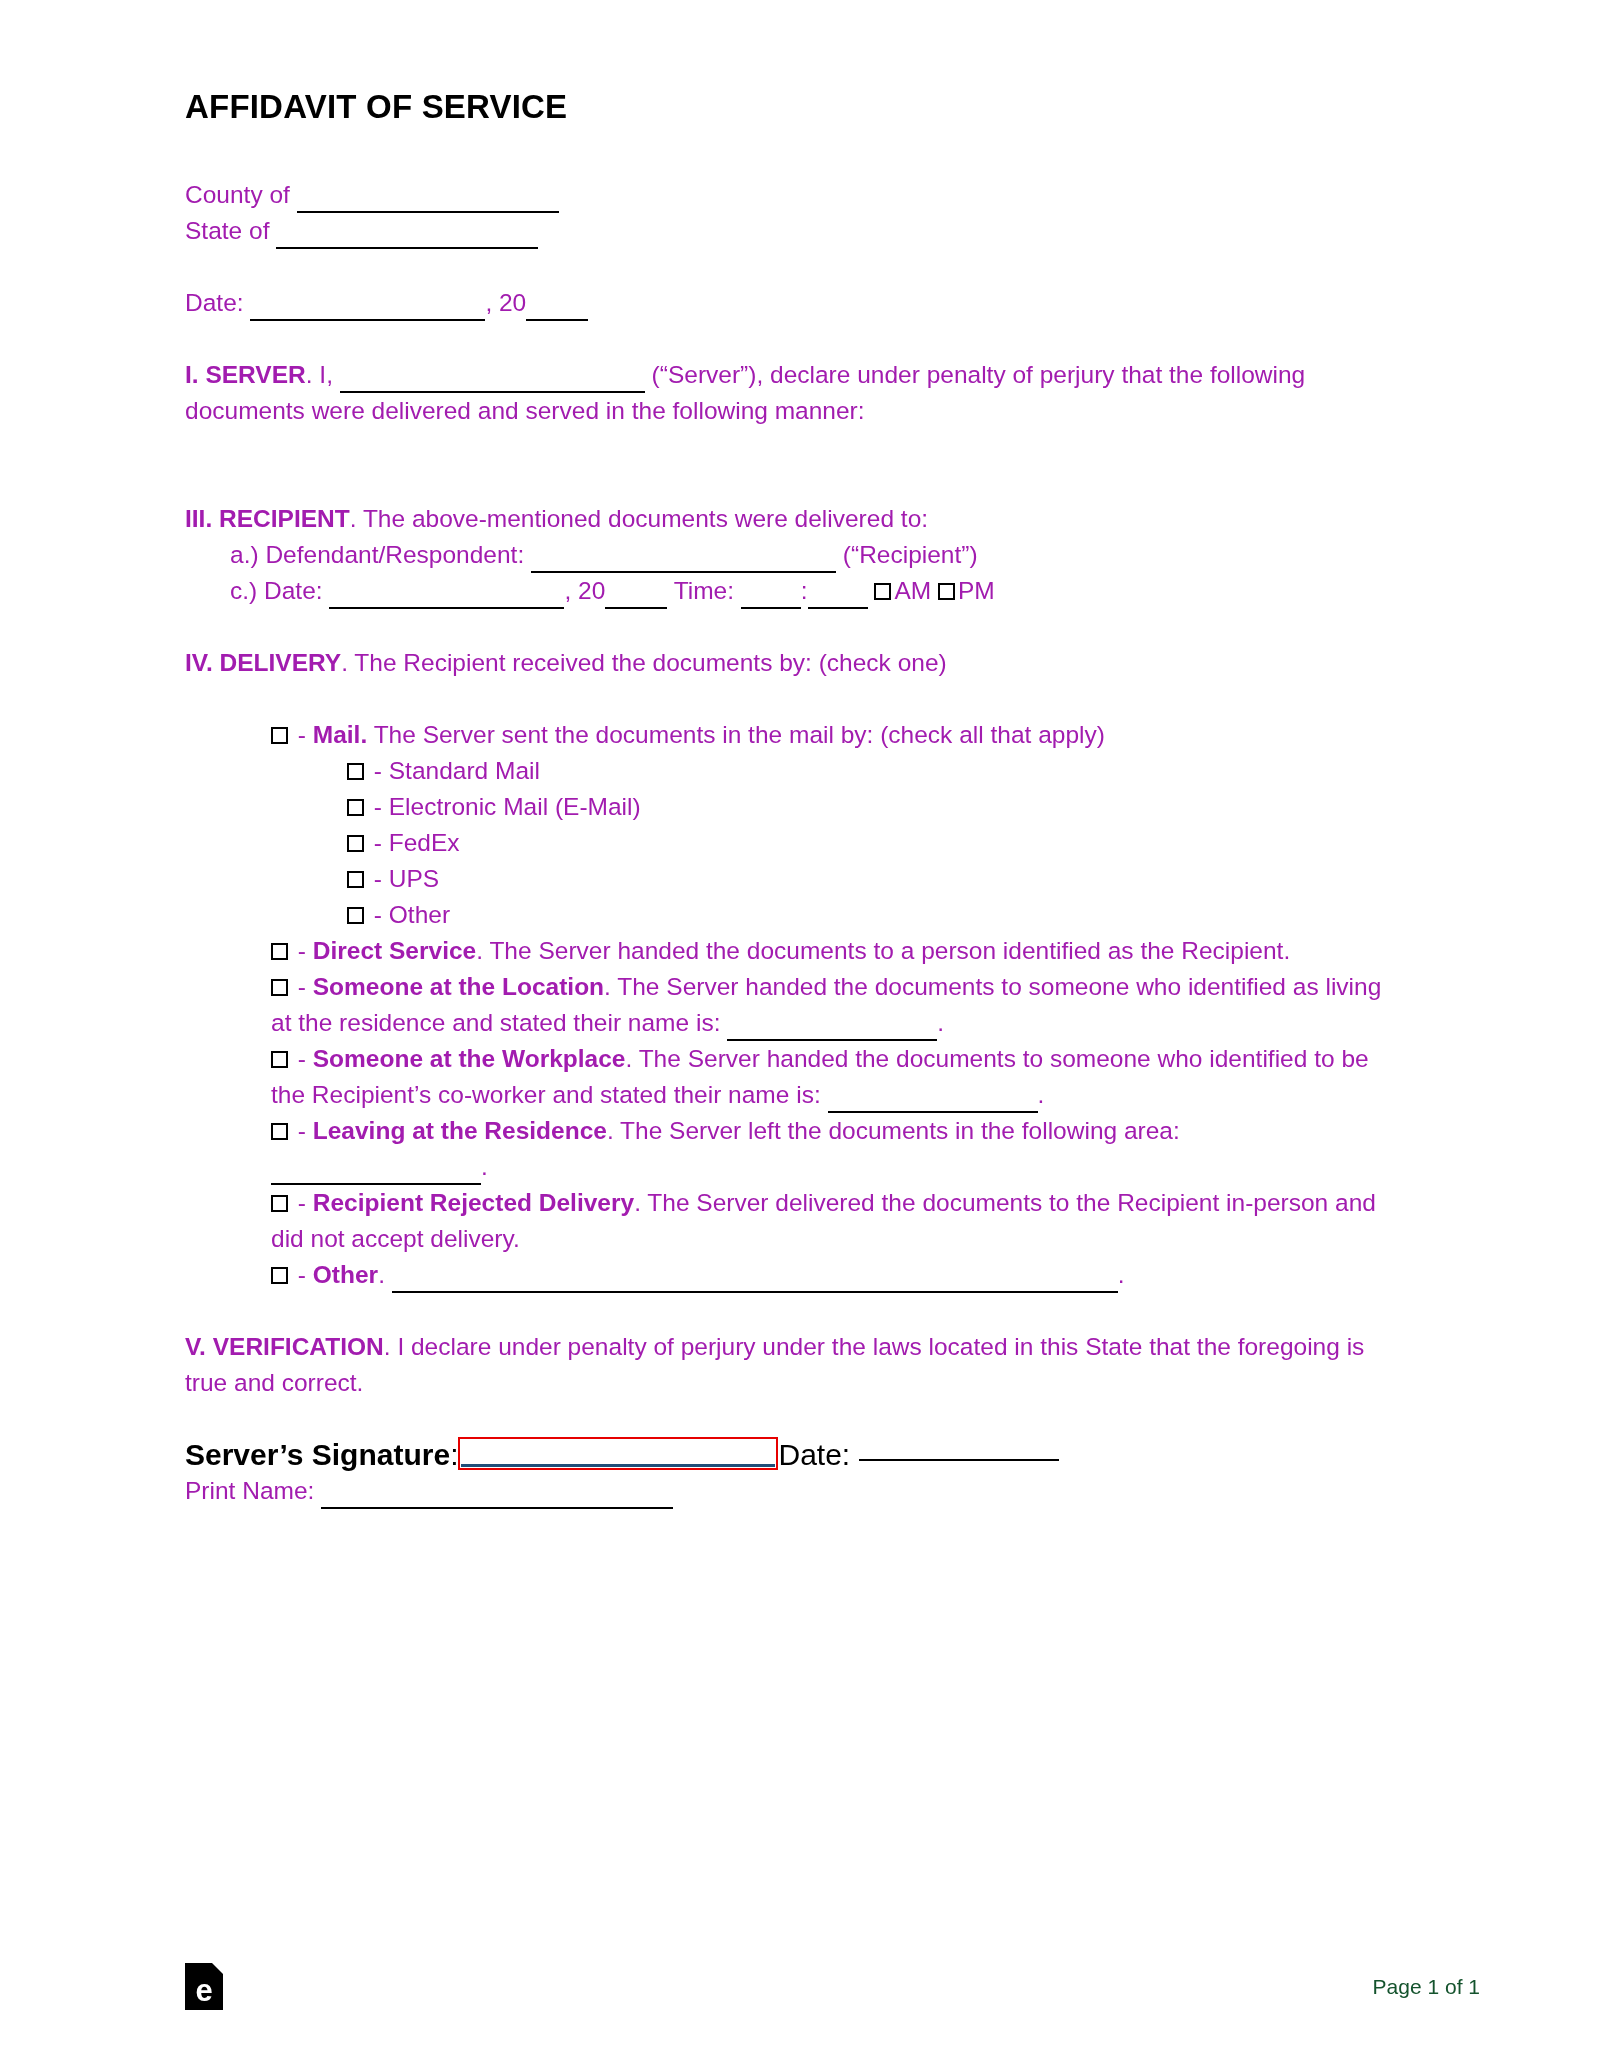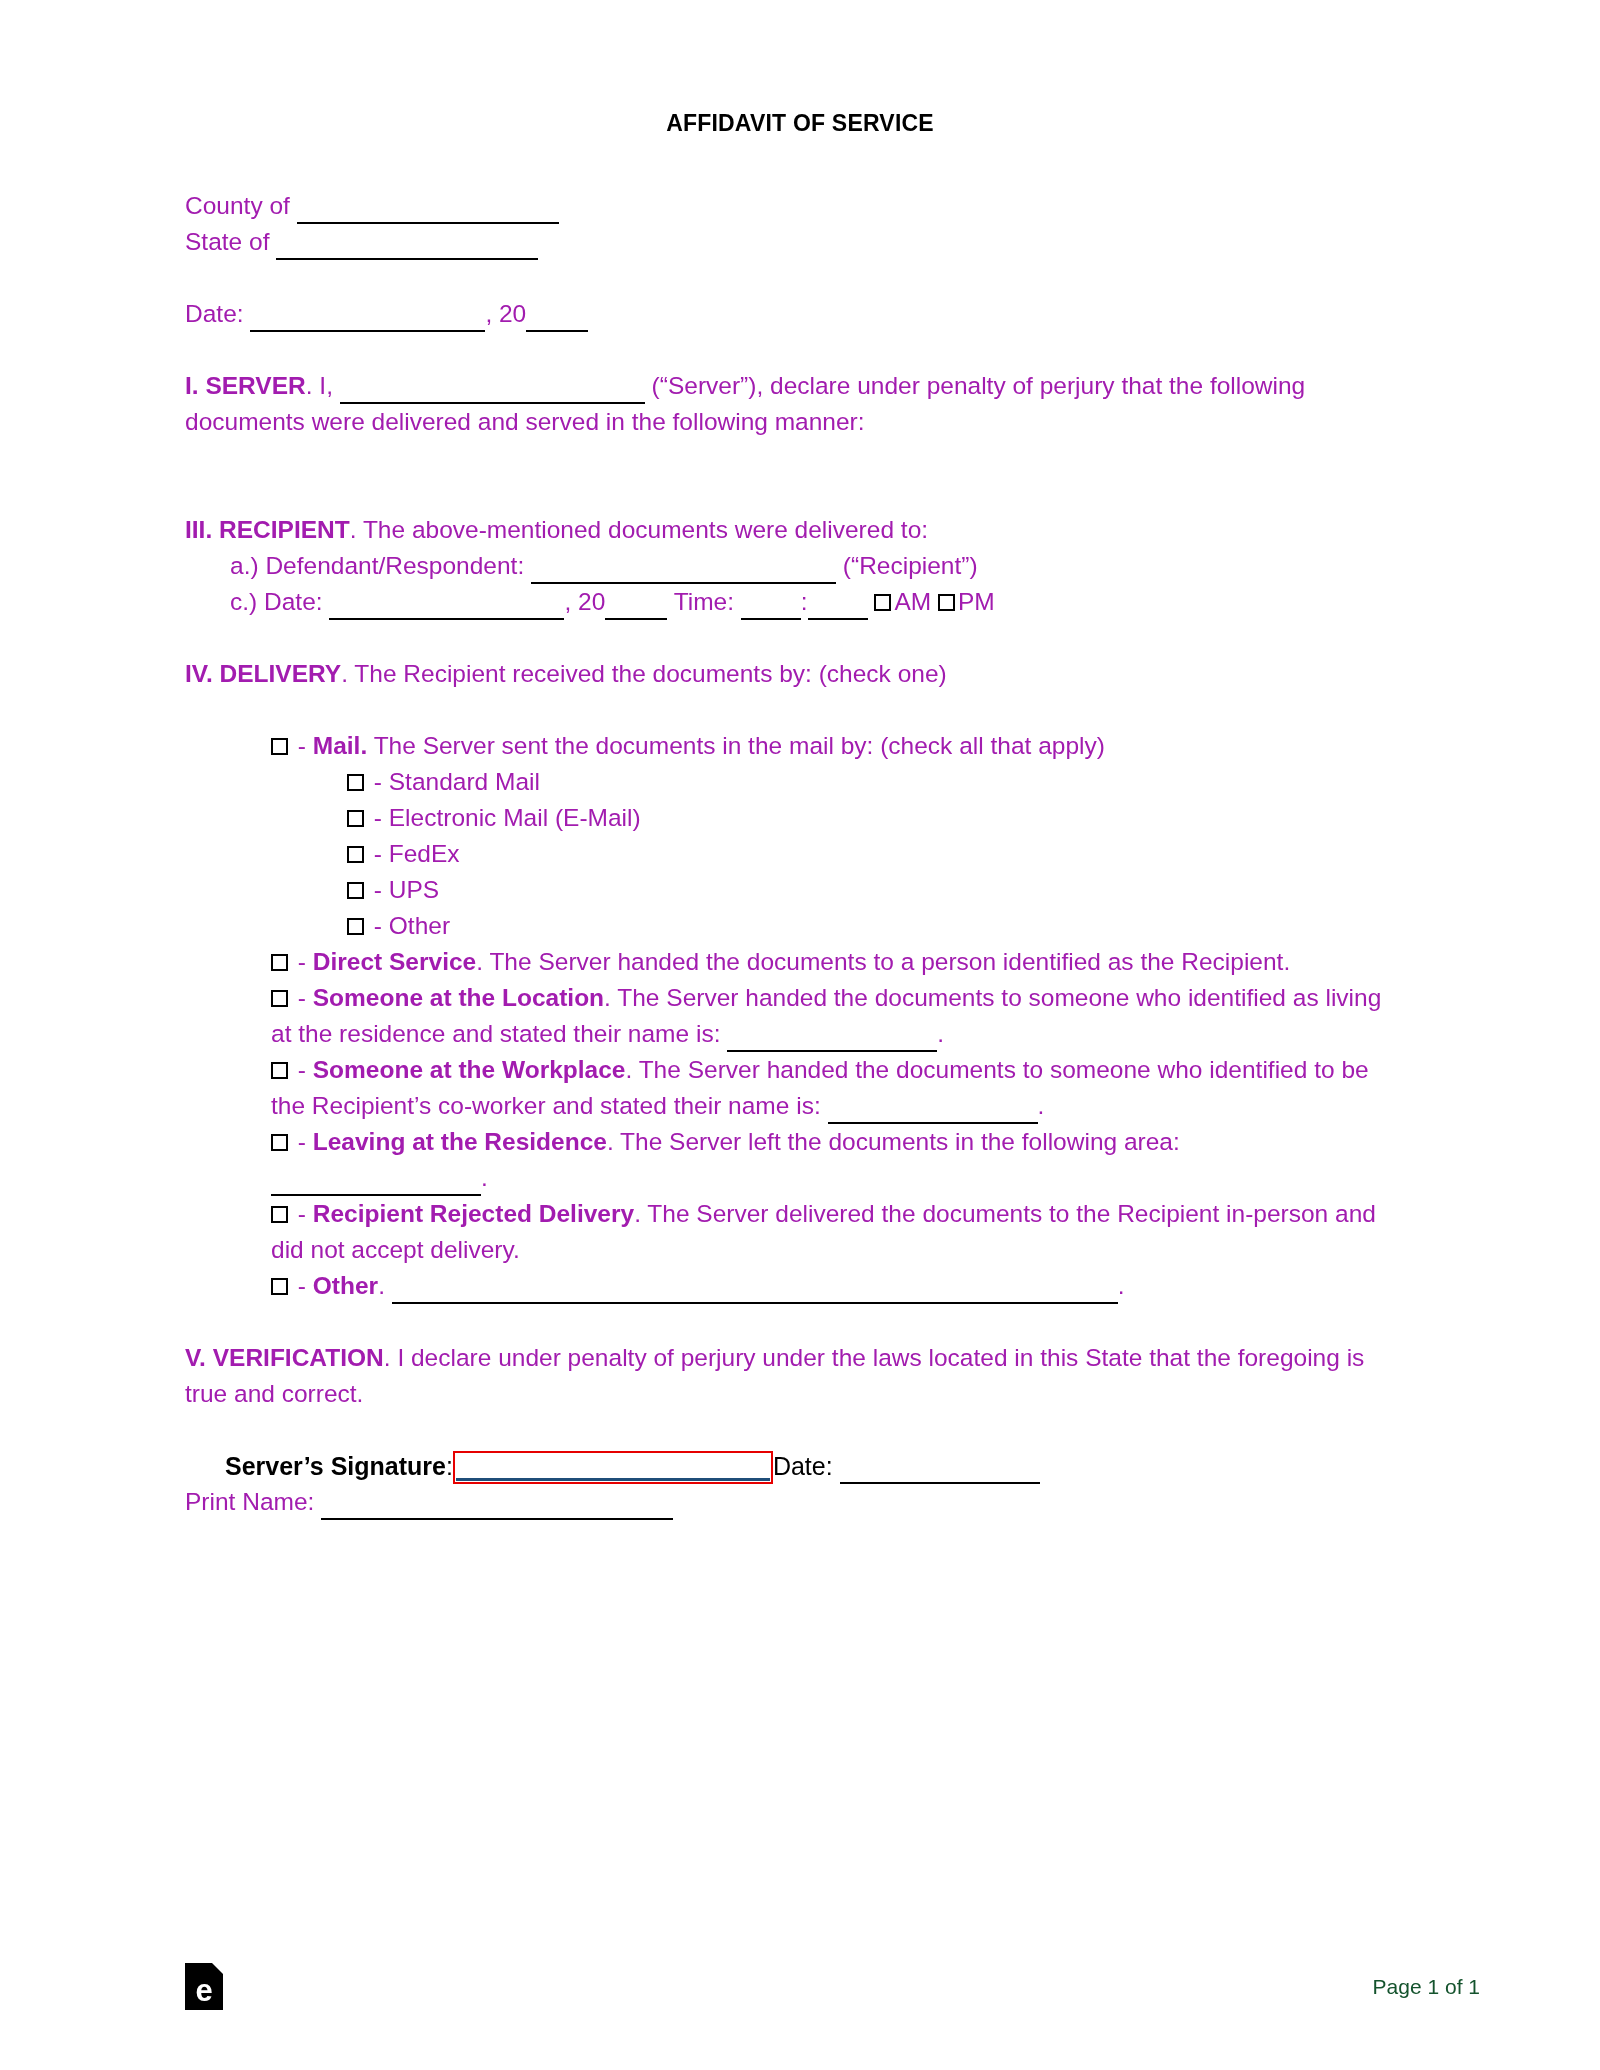--- a/index.html
+++ b/index.html
@@ -20,26 +20,26 @@
     overflow: hidden;
   }
   .sheet {
     position: absolute;
     left: 185px;
     top: 0;
     width: 1230px;
     height: 2070px;
   }
   .doc-title {
-    text-align: center;
-    font-size: 23px;
+    text-align: left;
+    font-size: 33px;
     font-weight: bold;
     letter-spacing: 0.2px;
     margin: 0;
-    padding-top: 110px;
+    padding-top: 88px;
   }
   .body-area {
     padding-left: 0px;
     padding-right: 24px;
     margin-top: 51px;
   }
   .ln {
     font-size: 24.5px;
     line-height: 36px;
     color: #a21caf;
@@ -72,24 +72,23 @@
     width: 17px;
     height: 17px;
     border: 2px solid #000;
     vertical-align: -1px;
     margin-right: 3px;
     box-sizing: border-box;
     background: #fff;
   }
   .sig-row {
     display: flex;
-    align-items: flex-end;
-    font-size: 25px;
+    align-items: flex-start;
+    font-size: 30px;
     line-height: 36px;
-    margin-left: 40px;
   }
   .sig-box {
     position: relative;
     display: inline-block;
     width: 320px;
     height: 33px;
     border: 2px solid #e60000;
     box-sizing: border-box;
     background: #fff;
     vertical-align: bottom;

